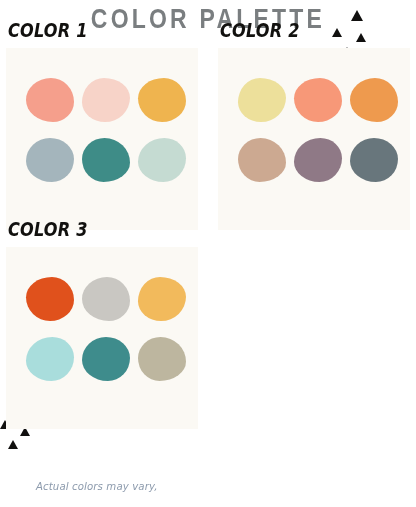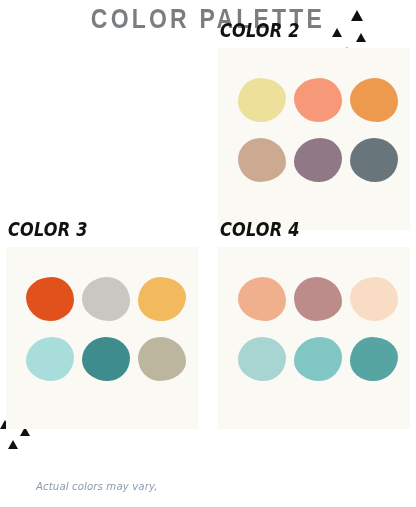--- a/index.html
+++ b/index.html
@@ -122,20 +122,31 @@
 
   <div>
     <div class="tri" style="left: 13px; top: 402px; border-bottom-color: rgb(17, 16, 15);"></div>
     <div class="tri sm" style="left: 0px; top: 420px; border-bottom-color: rgb(17, 16, 15);"></div>
     <div class="tri sm" style="left: 20px; top: 427px; border-bottom-color: rgb(17, 16, 15);"></div>
     <div class="tri sm" style="left: 8px; top: 440px; border-bottom-color: rgb(17, 16, 15);"></div>
   </div>
 
   <div class="grid">
 
+    <div class="card c1" style="background: rgb(251, 249, 244);">
+      <div class="card-label">COLOR 1</div>
+      <div class="swatches">
+        <div class="swatch blob-a" style="background: rgb(245, 159, 140);"></div>
+        <div class="swatch blob-b" style="background: rgb(247, 211, 200);"></div>
+        <div class="swatch blob-c" style="background: rgb(239, 180, 79);"></div>
+        <div class="swatch blob-d" style="background: rgb(164, 181, 188);"></div>
+        <div class="swatch blob-e" style="background: rgb(62, 140, 135);"></div>
+        <div class="swatch blob-f" style="background: rgb(197, 219, 210);"></div>
+      </div>
+    </div>
 
     <div class="card c2" style="background: rgb(251, 249, 244);">
       <div class="card-label">COLOR 2</div>
       <div class="swatches">
         <div class="swatch blob-b" style="background: rgb(237, 224, 155);"></div>
         <div class="swatch blob-c" style="background: rgb(247, 152, 120);"></div>
         <div class="swatch blob-a" style="background: rgb(238, 154, 78);"></div>
         <div class="swatch blob-e" style="background: rgb(204, 169, 145);"></div>
         <div class="swatch blob-f" style="background: rgb(143, 121, 134);"></div>
         <div class="swatch blob-d" style="background: rgb(104, 118, 124);"></div>
@@ -147,31 +158,20 @@
       <div class="swatches">
         <div class="swatch blob-c" style="background: rgb(224, 81, 28);"></div>
         <div class="swatch blob-a" style="background: rgb(201, 199, 194);"></div>
         <div class="swatch blob-b" style="background: rgb(242, 186, 92);"></div>
         <div class="swatch blob-f" style="background: rgb(169, 221, 220);"></div>
         <div class="swatch blob-d" style="background: rgb(62, 140, 140);"></div>
         <div class="swatch blob-e" style="background: rgb(189, 182, 159);"></div>
       </div>
     </div>
 
-    <div class="card c4" style="background: rgb(251, 249, 244);">
-      <div class="card-label">COLOR 4</div>
-      <div class="swatches">
-        <div class="swatch blob-a" style="background: rgb(240, 176, 141);"></div>
-        <div class="swatch blob-e" style="background: rgb(187, 140, 138);"></div>
-        <div class="swatch blob-c" style="background: rgb(248, 220, 195);"></div>
-        <div class="swatch blob-d" style="background: rgb(168, 213, 210);"></div>
-        <div class="swatch blob-f" style="background: rgb(127, 198, 196);"></div>
-        <div class="swatch blob-b" style="background: rgb(86, 165, 163);"></div>
-      </div>
-    </div>
 
   </div>
 
   <div class="footer" style="color: rgb(141, 155, 173);">
     <div>Actual colors may vary,</div>
     
     
     
   </div>
 

